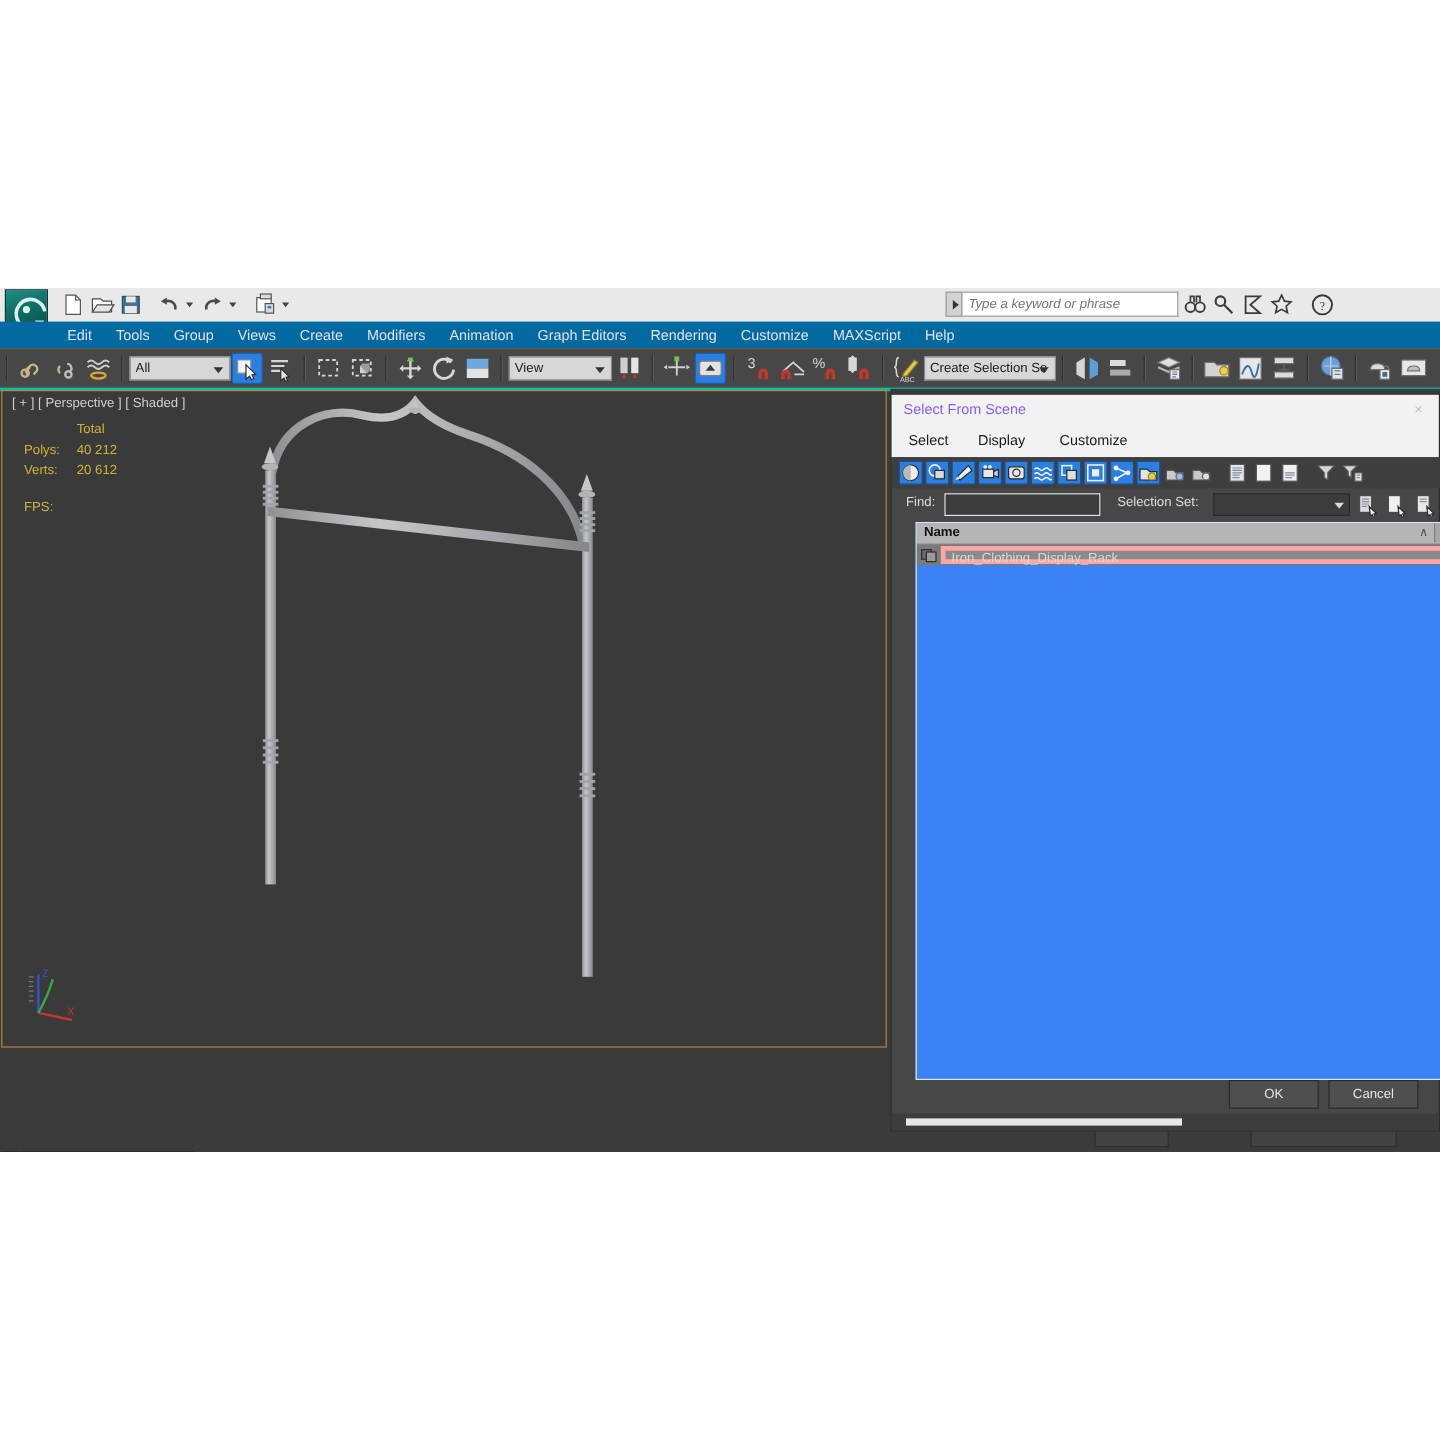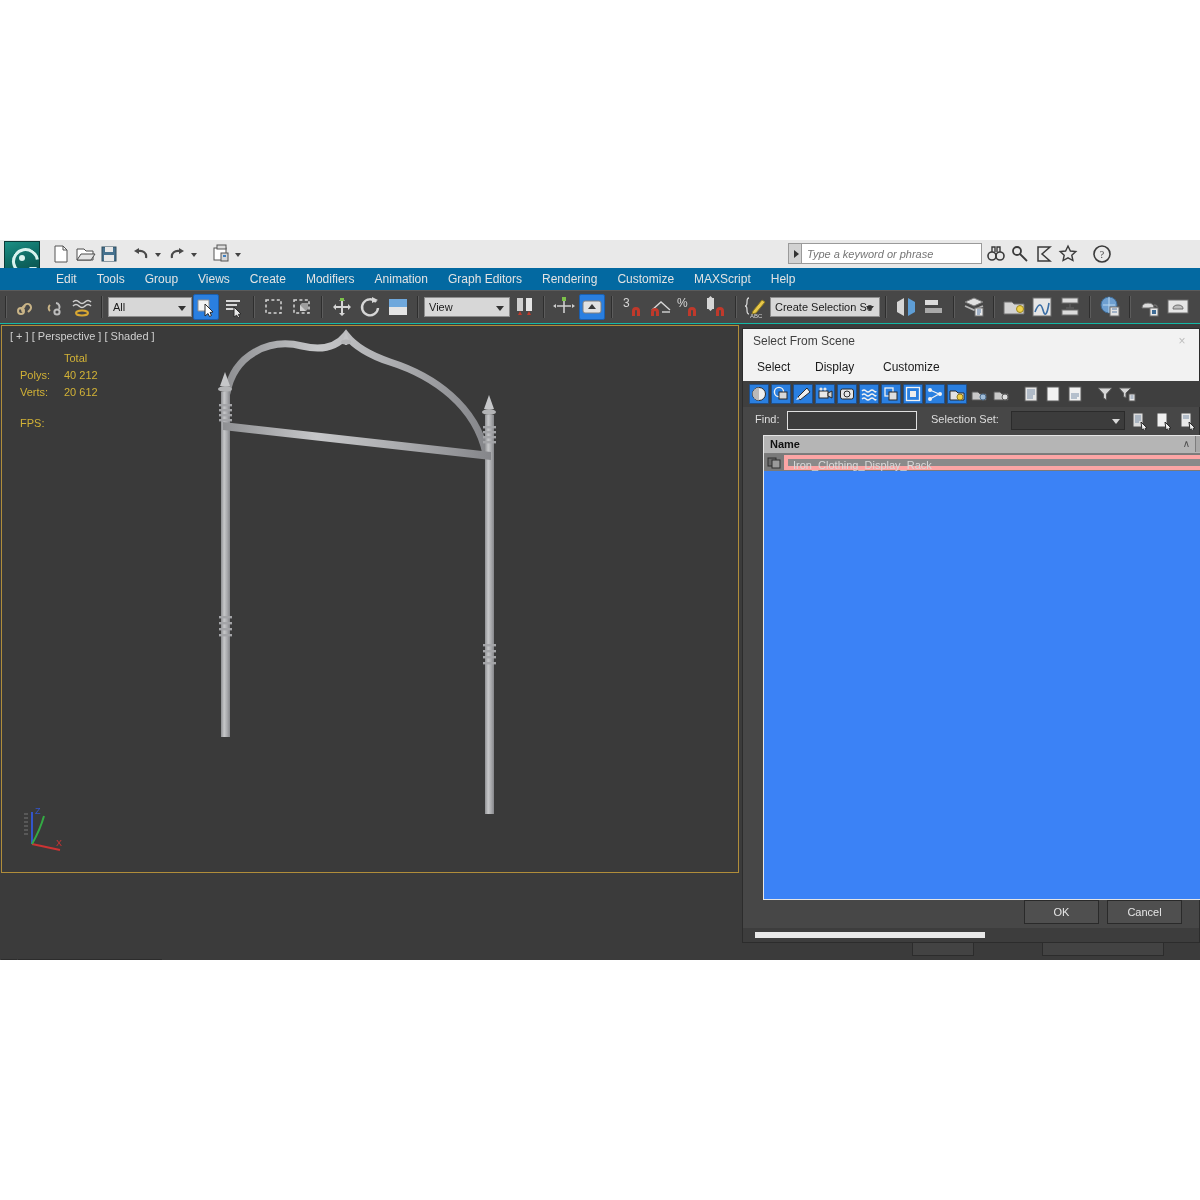--- a/index.html
+++ b/index.html
@@ -27,21 +27,21 @@
     font-style:italic;font-size:11px;color:#8c8c8c;padding-left:5px;line-height:19px;}
   .srch-ico{width:20px;height:21px;margin-left:4px;position:relative;}
 
   
   .menubar{position:absolute;left:0;top:28px;width:1200px;height:22px;background:#0369a1;padding-left:32px;}
   .menubar .items{position:absolute;left:46px;top:0;height:22px;display:flex;align-items:center;}
   .menubar .items span{color:#e3e3e3;font-size:12px;padding:0 10px;cursor:default;}
 
   
   .maintb{position:absolute;left:0;top:50px;width:1200px;height:32px;background:#474747;
-    border-top:1px solid #5a5a5a;border-bottom:1px solid #14b8a6;display:flex;align-items:center;}
+    border-top:1px solid #5a5a5a;border-bottom:3px solid #14b8a6;display:flex;align-items:center;}
   .tbsep{width:1px;height:22px;background:#2e2e2e;border-right:1px solid #5c5c5c;margin:0 5px;}
   .tbi{width:26px;height:26px;position:relative;margin:0 1px;flex:none;}
   .tbi.on{background:#2a7fe0;border:1px solid #1a5fb0;box-sizing:border-box;border-radius:2px;}
   .combo{height:20px;background:#d7d7d7;border:1px solid #8d8d8d;box-sizing:border-box;color:#1a1a1a;
     font-size:11px;line-height:18px;padding-left:4px;position:relative;flex:none;}
   .combo .cv{display:block;white-space:nowrap;overflow:hidden;}
   .combo::after{content:"";position:absolute;right:5px;top:8px;border-left:4px solid transparent;border-right:4px solid transparent;border-top:5px solid #333;}
 
   
   .vpwrap{position:absolute;left:0;top:84px;width:742px;height:800px;}
@@ -61,21 +61,21 @@
   .timeslider{position:absolute;left:0;top:634px;width:742px;height:18px;background:#3b3b3b;}
   .tsbtn{position:absolute;width:16px;height:16px;top:1px;background:#555;border:1px solid #2c2c2c;
     box-sizing:border-box;color:#dcdcdc;font-size:10px;text-align:center;line-height:14px;}
   .tsfield{position:absolute;left:18px;top:1px;width:130px;height:16px;background:#4a4a4a;border:1px solid #2c2c2c;
     box-sizing:border-box;color:#e4e4e4;font-size:11px;text-align:center;line-height:14px;}
 
   
   .dlg{position:absolute;left:742px;top:88px;width:458px;height:615px;background:#474747;
     border:1px solid #2c2c2c;box-sizing:border-box;}
   .dlg-title{position:absolute;left:0;top:0;width:456px;height:26px;background:#f2f2f2;}
-  .dlg-title .t{position:absolute;left:10px;top:5px;color:#404040;font-size:12px;}
+  .dlg-title .t{position:absolute;left:10px;top:5px;color:#8b5cf6;font-size:12px;}
   .dlg-close{position:absolute;right:4px;top:3px;width:26px;height:20px;color:#bdbdbd;font-size:12px;text-align:center;line-height:19px;}
   .dlg-menu{position:absolute;left:0;top:26px;width:456px;height:26px;background:#f2f2f2;}
   .dlg-menu span{position:absolute;top:5px;color:#1b1b1b;font-size:12px;}
   .dlg-tb{position:absolute;left:0;top:52px;width:456px;height:26px;background:#3f3f3f;display:flex;align-items:center;padding-left:6px;}
   .fbi{width:20px;height:20px;margin-right:2px;position:relative;flex:none;border:1px solid #1f4f8a;box-sizing:border-box;
     background:#2a7fe0;border-radius:1px;}
   .fbi.plain{background:transparent;border-color:transparent;}
   .fsep{width:8px;flex:none;}
   .findrow{position:absolute;left:0;top:78px;width:456px;height:28px;}
   .findrow .lbl{position:absolute;top:6px;color:#dedede;font-size:11px;}

